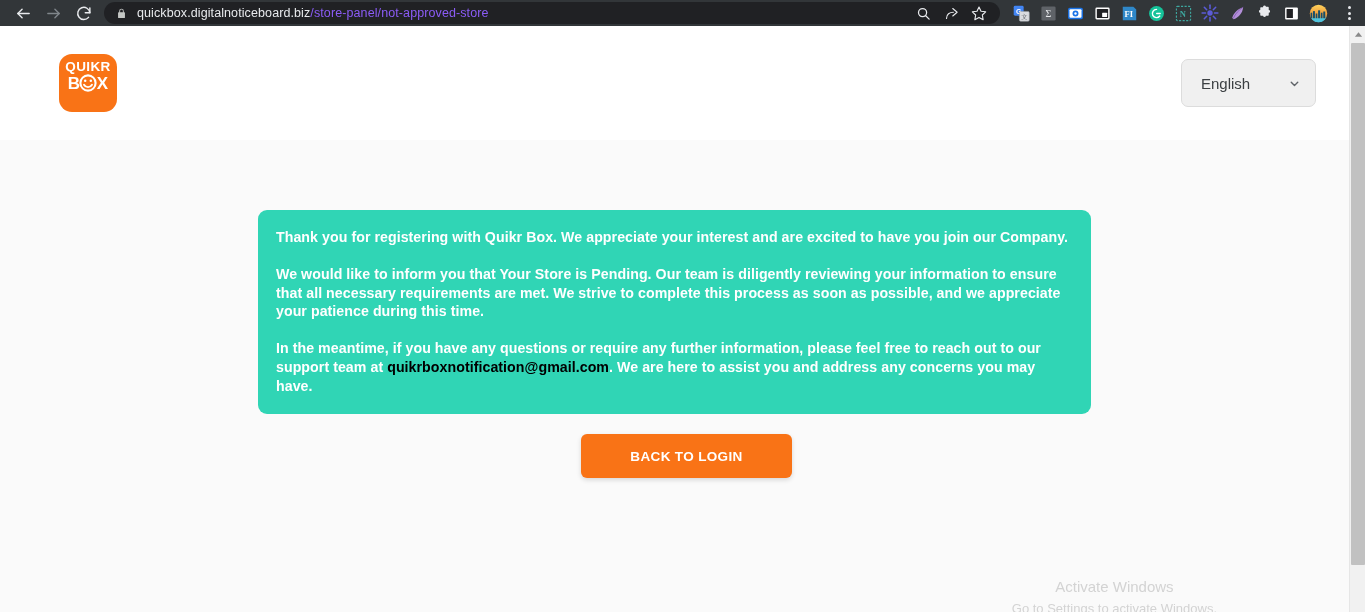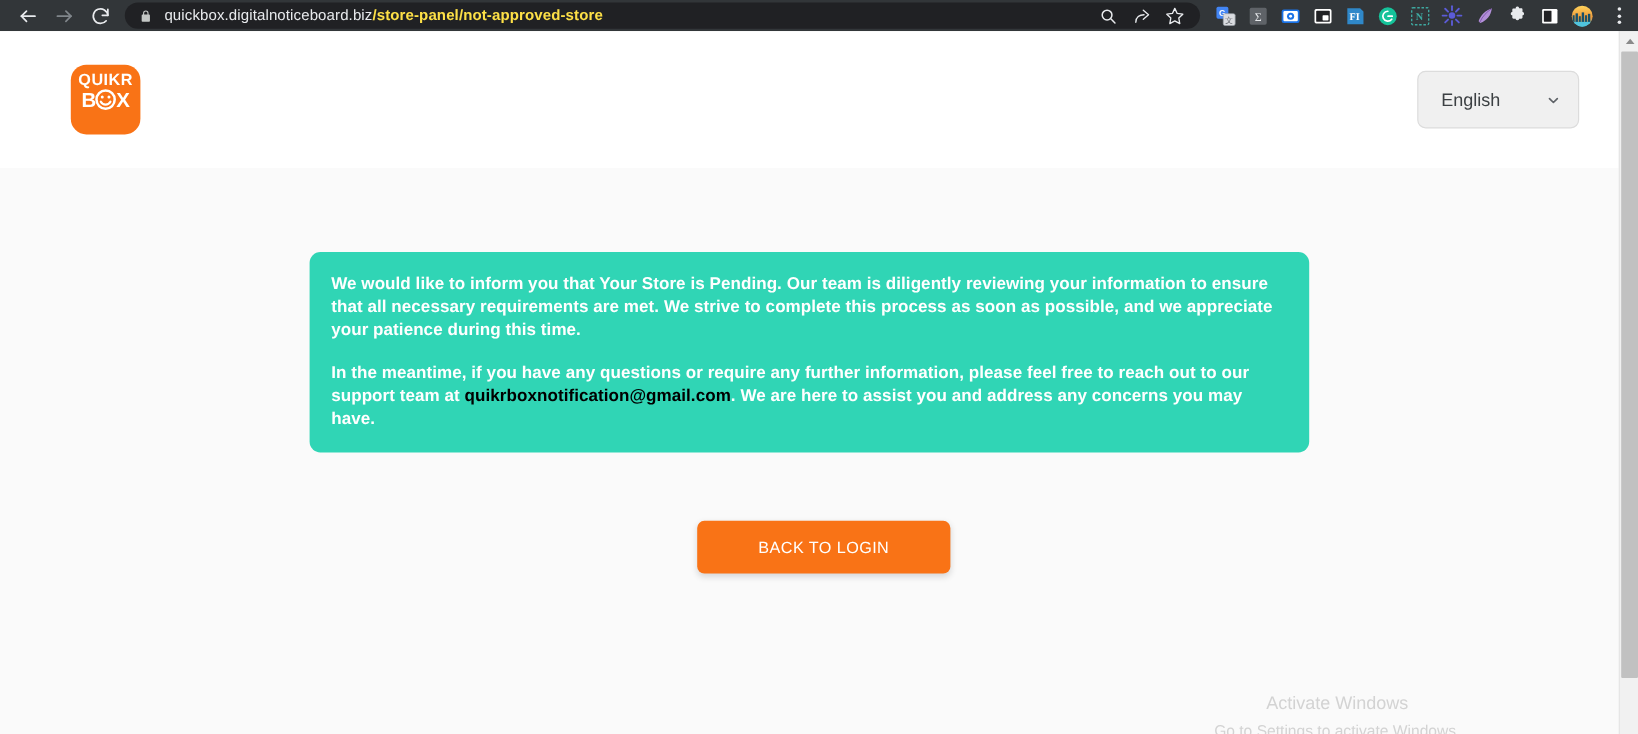--- a/index.html
+++ b/index.html
@@ -37,21 +37,21 @@
   }
   .lock-icon { flex: 0 0 auto; margin-right: 10px; display:flex; align-items:center; }
   .url-text {
     font-size: 12.5px;
     color: #e8eaed;
     white-space: nowrap;
     letter-spacing: 0.1px;
     flex: 1 1 auto;
     overflow: hidden;
   }
-  .url-text .url-path { color: #fde047; font-weight: bold; }
+  .url-text .url-path { color: #8b5cf6; }
   .omni-actions { display: flex; align-items: center; gap: 2px; flex: 0 0 auto; }
   .omni-icon {
     width: 26px; height: 22px;
     display: flex; align-items: center; justify-content: center;
     cursor: pointer;
   }
 
   .ext-bar {
     display: flex; align-items: center;
     padding: 0 6px 0 8px; gap: 1px;
@@ -165,21 +165,21 @@
     width: 1349px;
     display: flex; justify-content: center;
   }
   .back-btn {
     width: 211px; height: 44px;
     background: #f97316;
     border: none;
     border-radius: 6px;
     color: #ffffff;
     font-size: 13.5px;
-    font-weight: 400;
+    font-weight: 700;
     letter-spacing: 0.35px;
     font-family: "Liberation Sans", sans-serif;
     cursor: pointer;
     box-shadow: 0 2px 5px rgba(0,0,0,0.14);
     margin-left: 24px;
   }
 
   .watermark {
     position: absolute;
     right: 132px; bottom: -6px;
@@ -413,20 +413,21 @@
         <svg width="13" height="13" viewBox="0 0 24 24" fill="none" stroke="#5f6368" stroke-width="2.6" stroke-linecap="round" stroke-linejoin="round">
           <polyline points="6 9.5 12 15.5 18 9.5"></polyline>
         </svg>
       </span>
     </div>
   </div>
 
   <div class="main">
 
     <div class="notice-box">
+      <p>Thank you for registering with Quikr Box. We appreciate your interest and are excited to have you join our Company.</p>
       <p>We would like to inform you that Your Store is Pending. Our team is diligently reviewing your information to ensure that all necessary requirements are met. We strive to complete this process as soon as possible, and we appreciate your patience during this time.</p>
       <p><span>In the meantime, if you have any questions or require any further information, please feel free to reach out to our support team at </span><a class="mail-link" href="#">quikrboxnotification@gmail.com</a><span>. We are here to assist you and address any concerns you may have.</span></p>
     </div>
 
     <div class="btn-wrap">
       <button class="back-btn">BACK TO LOGIN</button>
     </div>
 
   </div>
 

